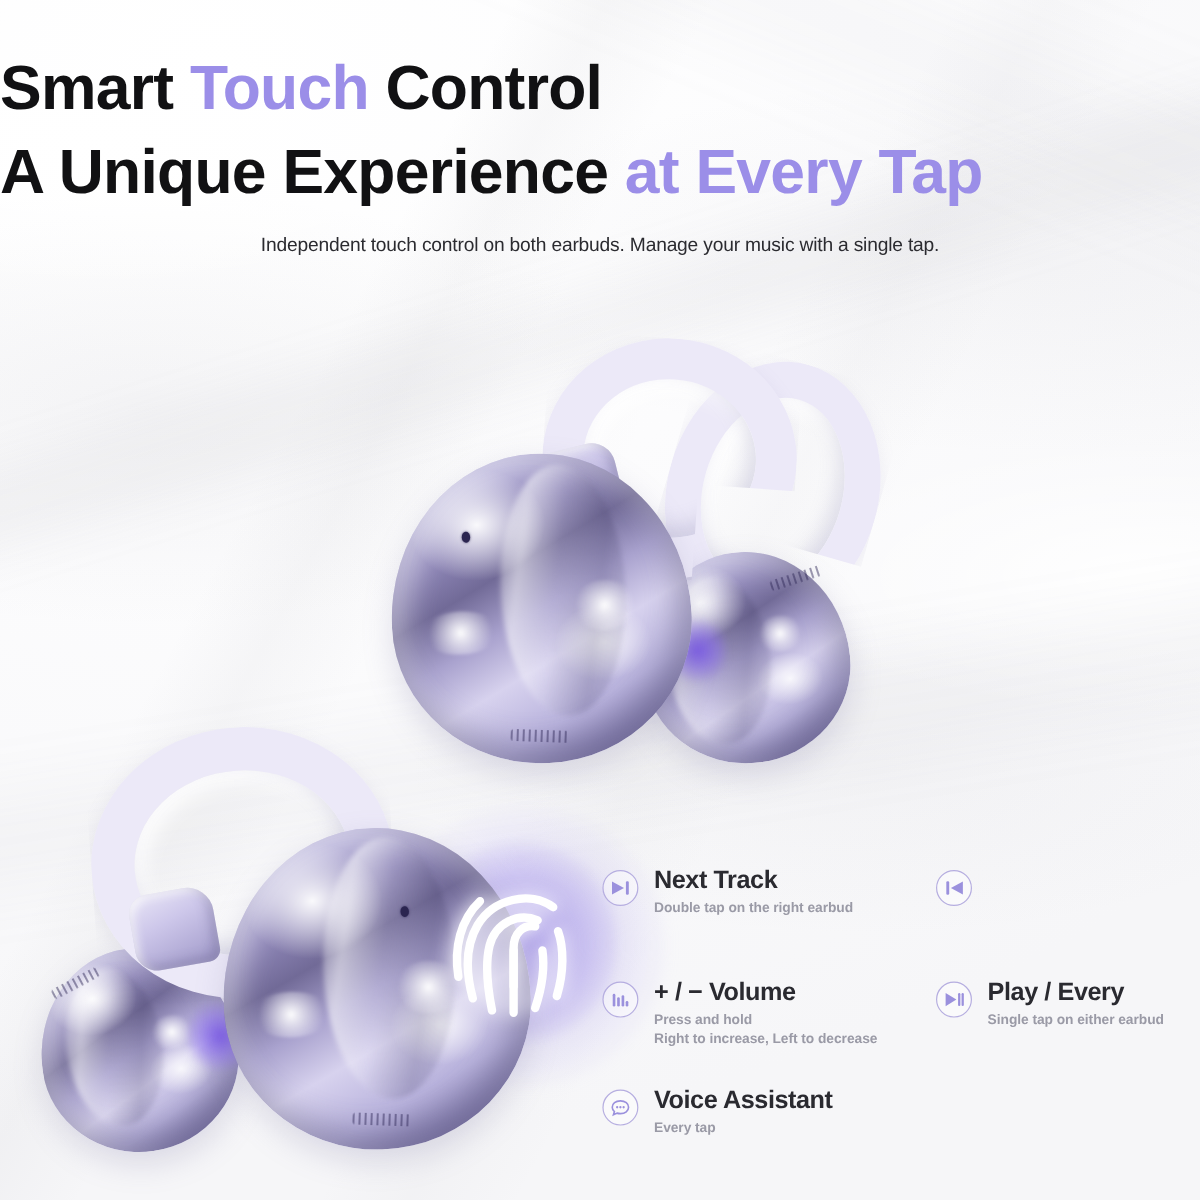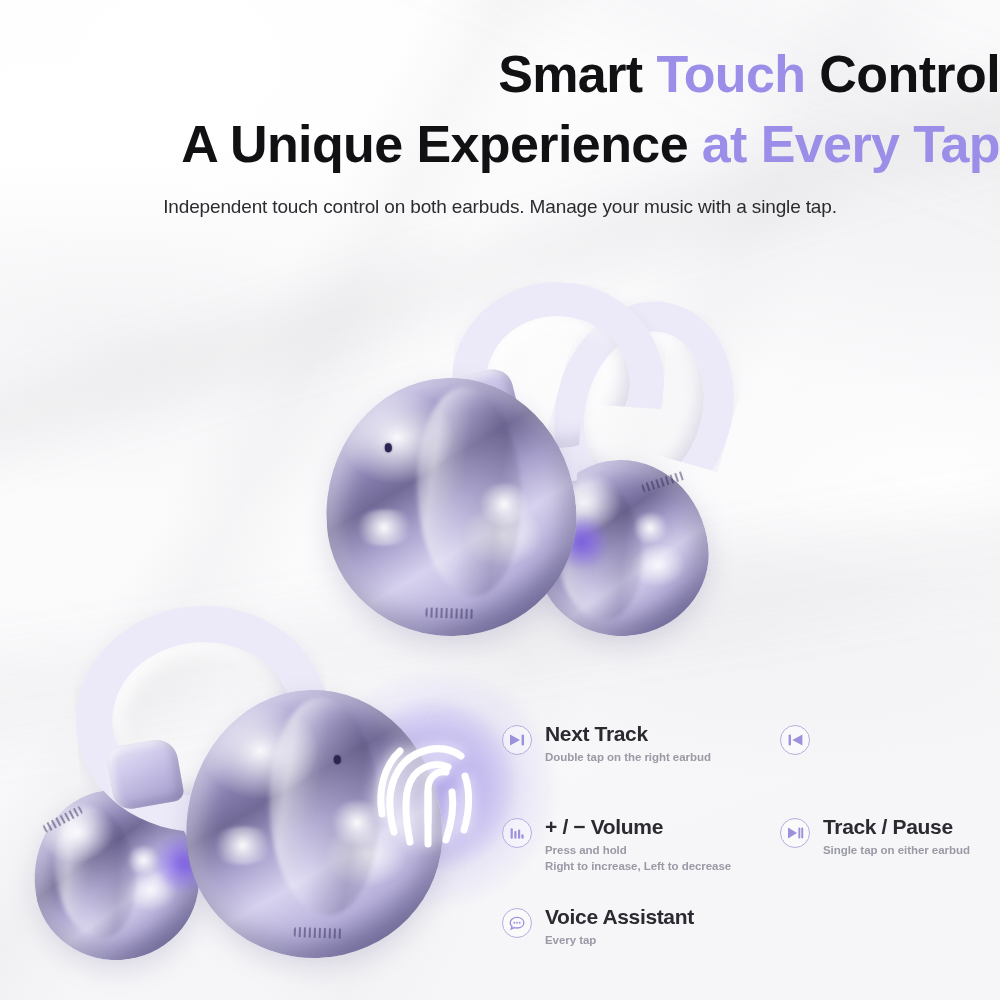--- a/index.html
+++ b/index.html
@@ -64,32 +64,32 @@
     width:90%; height:180px;
     transform:rotate(22deg);
     background:linear-gradient(180deg, rgba(255,255,255,0) 0%,
                rgba(150,150,162,.05) 50%, rgba(255,255,255,0) 100%);
     filter:blur(18px);
   }
 
   
   .headline {
     position:absolute; top:40px; left:0; right:0;
-    text-align:right; z-index:6;
+    text-align:left; z-index:6;
   }
   .h-line {
     font-size:52px; font-weight:700; letter-spacing:-.6px;
     line-height:1.34; color:#111113; white-space:nowrap;
   }
   .accent { color:#9b8ee8; }
 
   .subtitle {
     position:absolute; top:196px; left:0; right:0;
     text-align:center; z-index:6;
-    font-size:19px; font-weight:400; color:#2b2b30;
+    font-size:16px; font-weight:400; color:#2b2b30;
     letter-spacing:-.15px;
   }
 
   
   .stage { position:absolute; inset:0; z-index:3; }
 
   
   .bud { position:absolute; }
 
   
@@ -355,21 +355,21 @@
 
     <div class="feat">
       <div class="feat-icon">
         <svg width="17" height="14" viewBox="0 0 17 14">
           <path d="M1 1.5 L10 7 L1 12.5 Z" fill="#9b91dd"></path>
           <rect x="11.4" y="1.6" width="1.9" height="10.8" rx=".9" fill="#9b91dd"></rect>
           <rect x="14.3" y="1.6" width="1.9" height="10.8" rx=".9" fill="#9b91dd"></rect>
         </svg>
       </div>
       <div class="feat-text">
-        <div class="feat-title">Track / Pause</div>
+        <div class="feat-title">Play / Every</div>
         <div class="feat-sub">Single tap on either earbud</div>
       </div>
     </div>
 
     <div class="feat">
       <div class="feat-icon">
         <svg width="18" height="17" viewBox="0 0 18 17">
           <path d="M9 2.4 C13 2.4 15.8 4.7 15.8 7.7 C15.8 10.7 13 13 9 13
                    C8 13 7.1 12.9 6.3 12.6 L3.2 14 L4 11.3
                    C2.8 10.4 2.2 9.1 2.2 7.7 C2.2 4.7 5 2.4 9 2.4 Z" fill="none" stroke="#9b91dd" stroke-width="1.35"></path>

